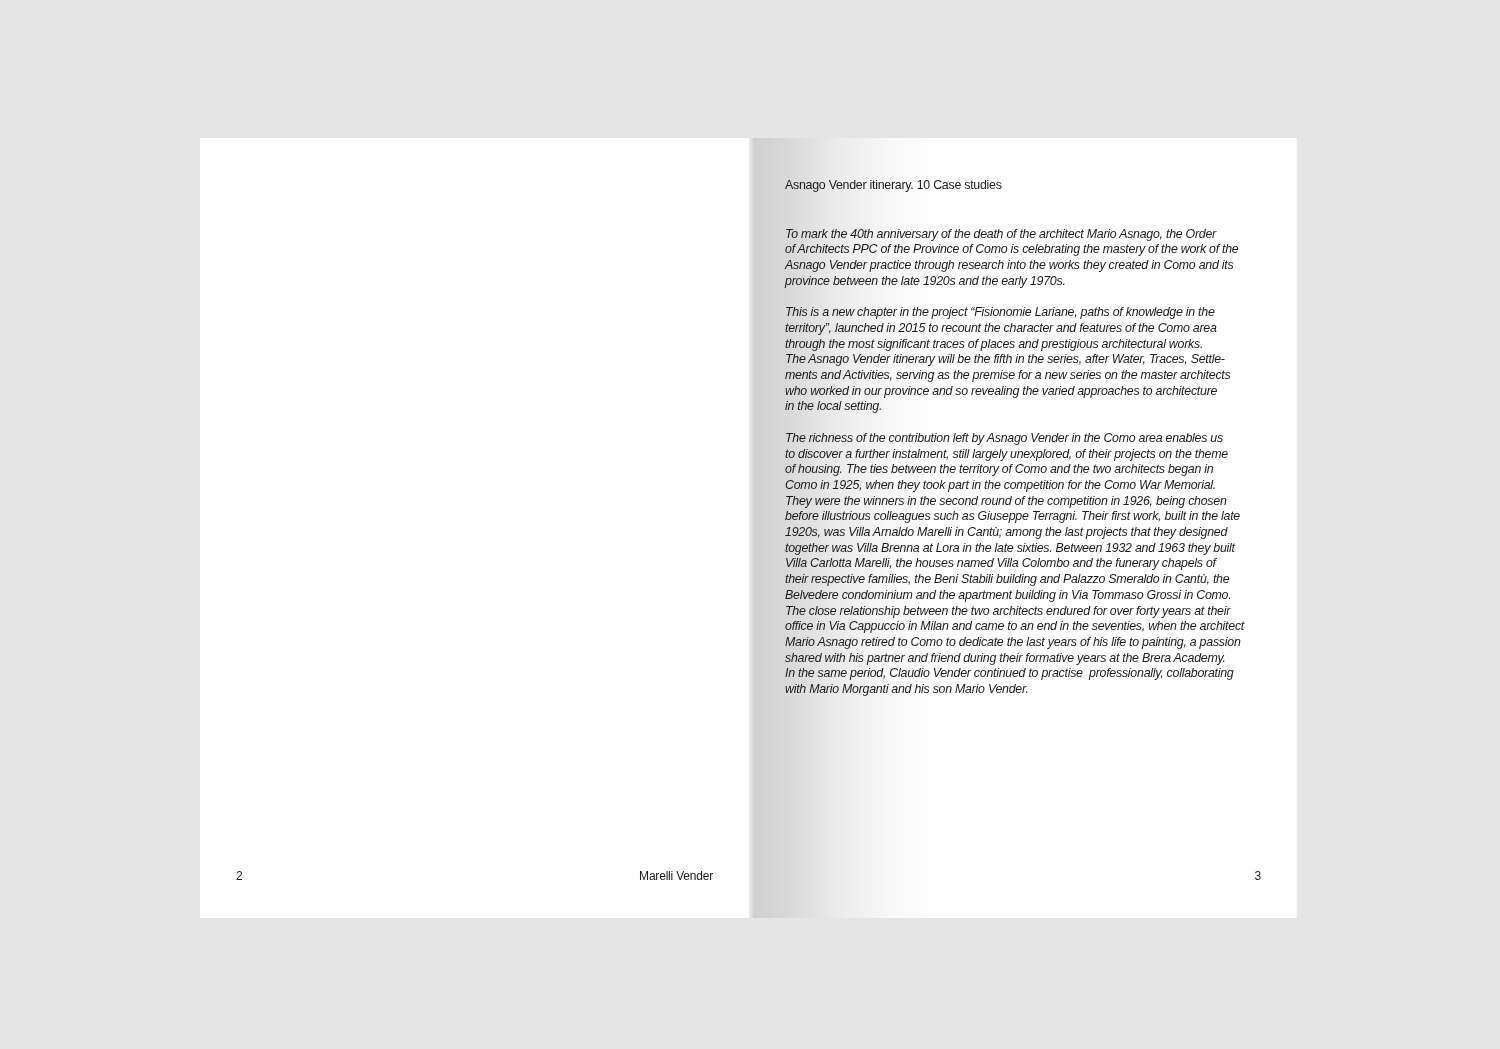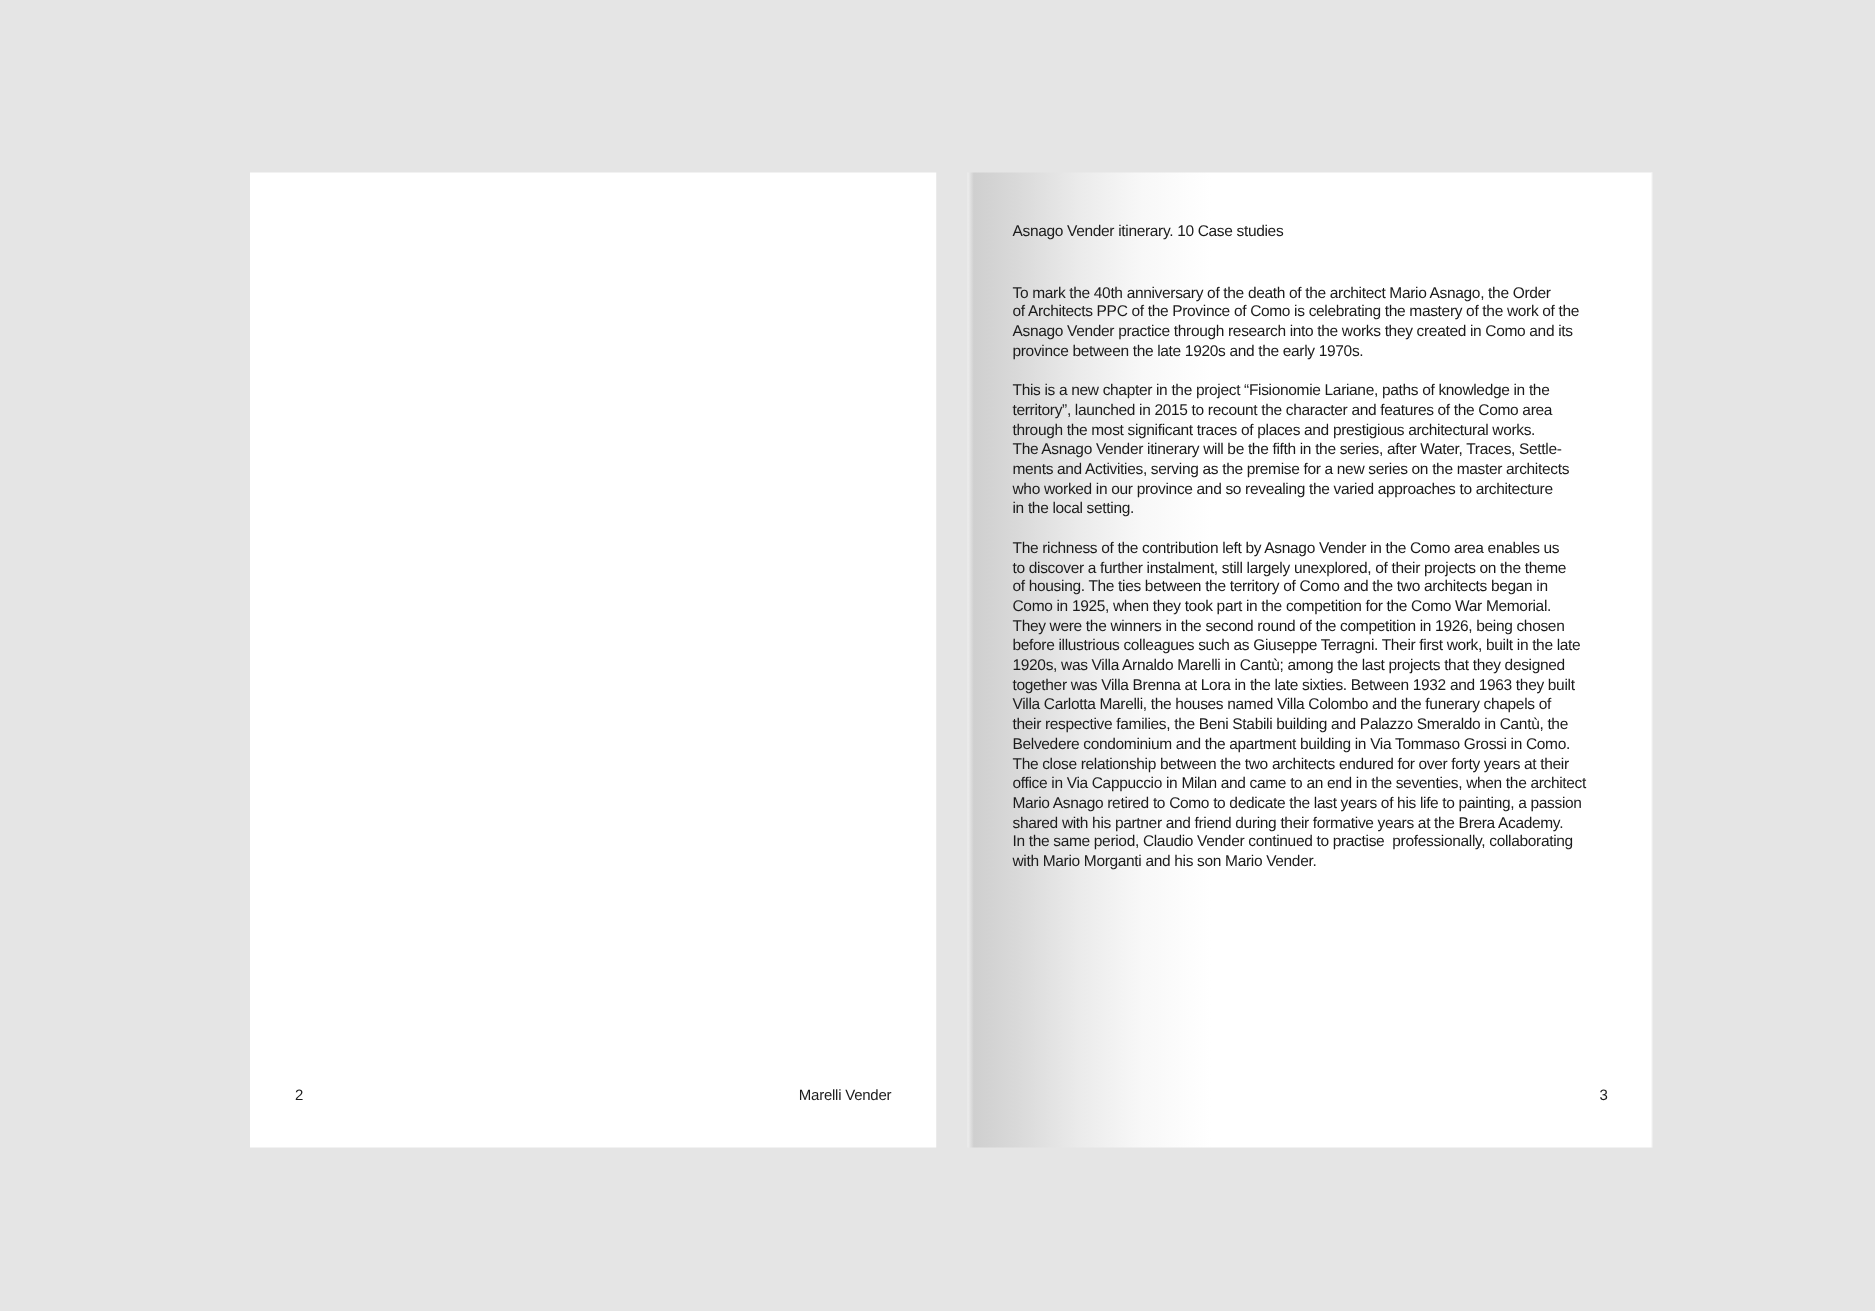--- a/index.html
+++ b/index.html
@@ -35,41 +35,41 @@
     left: 549px;
     width: 548px;
     background: linear-gradient(90deg,
       #efefef 0px,
       #cfcfcf 5px,
       #d9d9d9 40px,
       #ebebeb 90px,
       #f8f8f8 140px,
       #ffffff 195px);
     box-shadow: inset -1px 0 0 rgba(0,0,0,0.04);
-    margin-left: 25px;
   }
   .content {
     position: absolute;
     left: 36px;
     top: 40px;
     width: 478px;
     color: #1b1b1b;
     font-size: 12.4px;
     line-height: 15.7px;
     letter-spacing: -0.26px;
   }
   .heading {
     font-size: 12.4px;
     font-weight: 400;
     margin: 0 0 33px 0;
     letter-spacing: -0.26px;
   }
   .content p {
     margin: 0 0 15.7px 0;
     white-space: pre-wrap;
+    font-style: italic;
   }
   .footer {
     position: absolute;
     left: 36px;
     right: 36px;
     top: 731px;
     display: flex;
     justify-content: space-between;
     font-size: 12px;
     letter-spacing: -0.2px;

